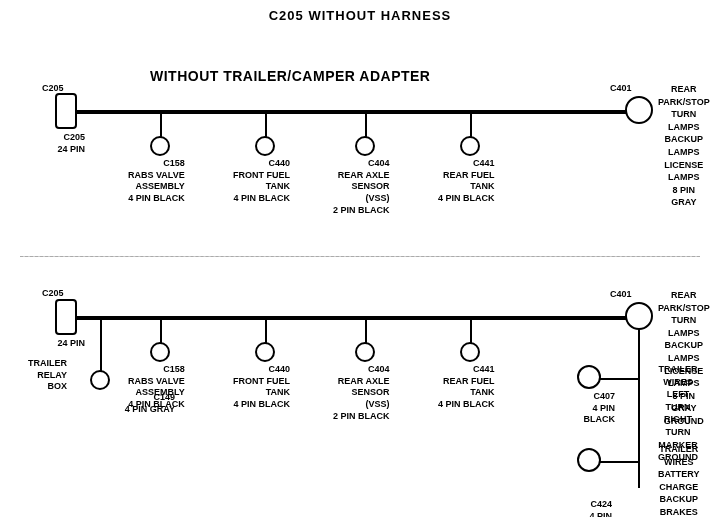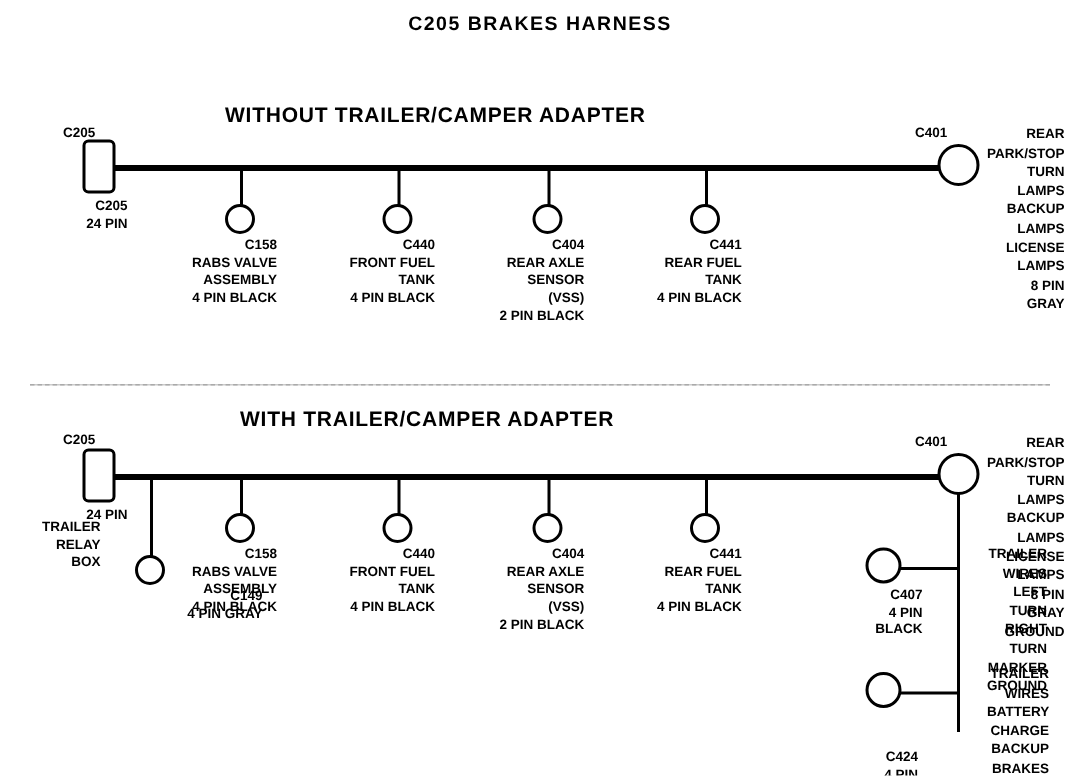--- a/index.html
+++ b/index.html
@@ -52,42 +52,42 @@
       border-radius: 4px;
     }
     .label {
       position: absolute;
       text-align: right;
       font-size: 9px;
       font-weight: bold;
       line-height: 1.3;
     }
     .label-left {
-      text-align: right;
+      text-align: center;
     }
     .section-title {
       position: absolute;
       font-size: 14px;
       font-weight: bold;
       letter-spacing: 0.5px;
     }
     
     .divider {
       position: absolute;
       width: 680px;
       left: 20px;
       height: 1px;
       background: #ccc;
       border-top: 1px dashed #aaa;
     }
   </style>
 </head>
 <body>
 
-<div class="page-title">C205 BRAKES HARNESS</div>
+<div class="page-title">C205 WITHOUT HARNESS</div>
 
 <div class="diagram-area">
 
   <div class="section-title" style="left:150px; top:40px;">WITHOUT TRAILER/CAMPER ADAPTER</div>
 
   <div class="h-line" style="left:65px; top:82px; width:570px;"></div>
 
   <div class="rect-connector" style="left:55px; top:65px; width:22px; height:36px;"></div>
   <div class="label" style="left:30px; top:104px; width:55px;">C205<br>24 PIN</div>
   <div class="label" style="left:42px; top:55px;">C205</div>
@@ -107,32 +107,31 @@
   <div class="v-line" style="left:365px; top:82px; height:28px;"></div>
   <div class="connector" style="left:355px; top:108px; width:20px; height:20px;"></div>
   <div class="label" style="left:333px; top:130px;">C404<br>REAR AXLE<br>SENSOR<br>(VSS)<br>2 PIN BLACK</div>
 
   <div class="v-line" style="left:470px; top:82px; height:28px;"></div>
   <div class="connector" style="left:460px; top:108px; width:20px; height:20px;"></div>
   <div class="label" style="left:438px; top:130px;">C441<br>REAR FUEL<br>TANK<br>4 PIN BLACK</div>
 
   <div class="divider" style="top:228px;"></div>
 
-  <div class="section-title" style="left:160px; top:243px;">WITH TRAILER/CAMPER ADAPTER</div>
 
   <div class="h-line" style="left:65px; top:288px; width:570px;"></div>
 
   <div class="rect-connector" style="left:55px; top:271px; width:22px; height:36px;"></div>
   <div class="label" style="left:42px; top:260px;">C205</div>
   <div class="label" style="left:30px; top:310px; width:55px;">24 PIN</div>
 
   <div class="v-line" style="left:100px; top:288px; height:40px;"></div>
   <div class="v-line" style="left:100px; top:326px; height:18px;"></div>
   <div class="connector" style="left:90px; top:342px; width:20px; height:20px;"></div>
-  <div class="label" style="left:28px; top:318px; line-height:1.3;">TRAILER<br>RELAY<br>BOX</div>
+  <div class="label" style="left:28px; top:330px; line-height:1.3;">TRAILER<br>RELAY<br>BOX</div>
   <div class="label" style="left:70px; top:364px; width:60px;margin-left:45px;">C149<br>4 PIN GRAY</div>
 
   <div class="connector" style="left:625px; top:274px; width:28px; height:28px;"></div>
   <div class="label" style="left:610px; top:261px;">C401</div>
   <div class="label label-left" style="left:658px; top:261px; line-height:1.4;">REAR PARK/STOP<br>TURN LAMPS<br>BACKUP LAMPS<br>LICENSE LAMPS<br>8 PIN<br>GRAY<br>GROUND</div>
 
   <div class="v-line" style="left:638px; top:300px; height:160px;"></div>
 
   <div class="h-line" style="left:600px; top:350px; width:40px; height:2px;"></div>
   <div class="connector" style="left:577px; top:337px; width:24px; height:24px;"></div>

